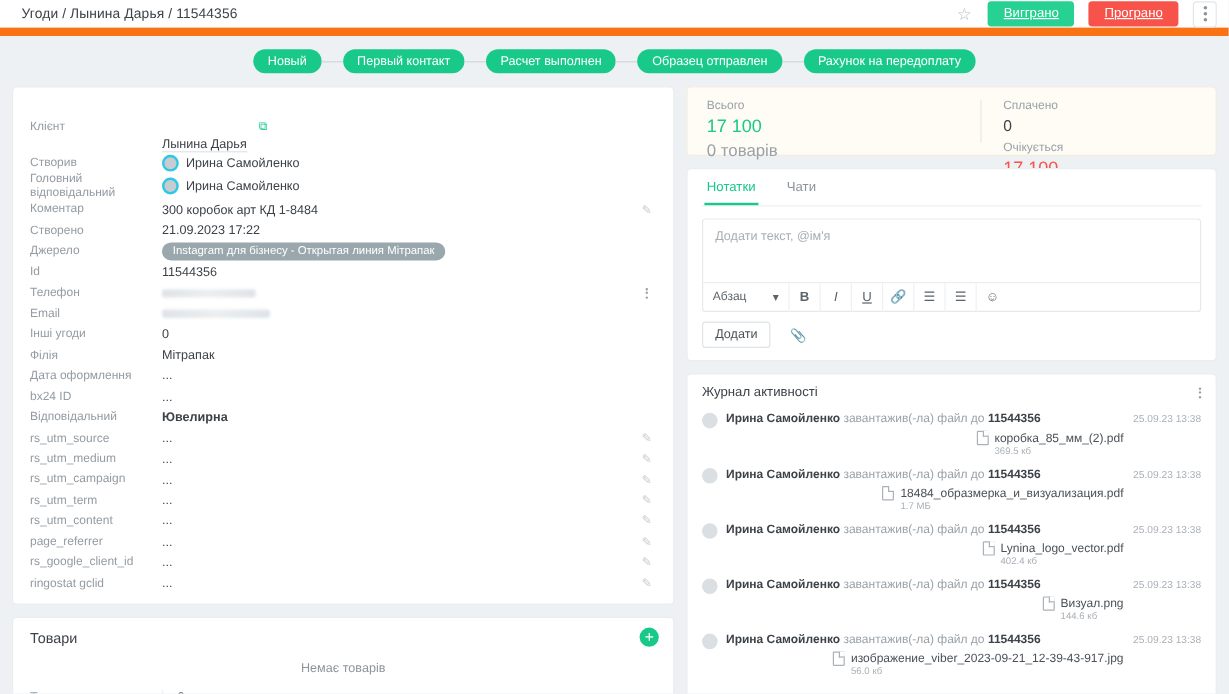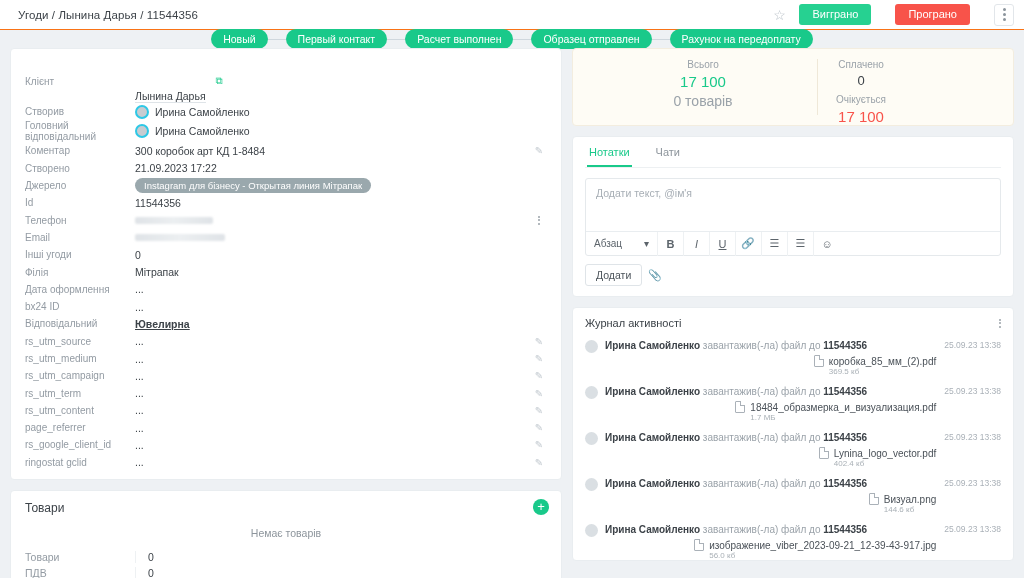--- a/index.html
+++ b/index.html
@@ -11,43 +11,44 @@
     color: #3c4248;
     overflow: hidden;
   }
   .app { width: 1024px; height: 578px; position: relative; }
 
   
   .topbar {
     height: 30px; background: #ffffff;
     display: flex; align-items: center;
     padding: 0 10px 0 18px;
-    border-bottom: 1px solid #f97316;
+    border-bottom: 7px solid #f97316;
   }
   .breadcrumb { font-size: 11.5px; color: #3c4248; flex: 1; letter-spacing: .1px; }
   .star-icon { width: 20px; height: 20px; display:flex; align-items:center; justify-content:center;
     color: #b9c1c8; font-size: 14px; margin-right: 10px; }
   .btn-pill {
     border: none; border-radius: 3px; color: #fff;
     font-size: 11px; font-family: inherit;
-    padding: 5px 13px; cursor: pointer; margin-right: 24px;
+    padding: 5px 13px; cursor: pointer; margin-right: 12px;
     line-height: 1;
+    text-decoration: underline;
   }
   .btn-won { background: #26d191; }
   .btn-lost { background: #f8534a; }
   .kebab-box {
     width: 20px; height: 22px; border: 1px solid #e2e6ea; border-radius: 3px;
     display: flex; flex-direction: column; align-items: center; justify-content: center;
     gap: 2px; cursor: pointer; background: #fff;
   }
   .kebab-box i { width: 3px; height: 3px; border-radius: 50%; background: #8b949c; display:block; }
 
   
   .stagebar {
-    height: 18px; display: flex; align-items: center; justify-content: center;
+    height: 42px; display: flex; align-items: center; justify-content: center;
     background: #eef1f4;
   }
   .stages { display: flex; align-items: center; }
   .stage {
     background: #19c98a; color: #fff; border-radius: 11px;
     padding: 5px 12px; font-size: 10.5px; white-space: nowrap; cursor: pointer;
     line-height: 1;
   }
   .stage-link { width: 18px; height: 1px; background: #cfd7dd; }
 
@@ -73,21 +74,21 @@
     width: 14px; height: 14px; border-radius: 50%;
     background: #c7ccd1; border: 2px solid #2ec8e6; margin-right: 6px; flex: none;
   }
   .chip {
     background: #9aa8ad; color: #fff; border-radius: 9px;
     padding: 3px 9px; font-size: 9.5px; line-height: 1;
   }
   .masked { height: 7px; border-radius: 2px; width: 78px;
     background: linear-gradient(90deg,#dfe3e7,#eceff1,#dfe3e7); filter: blur(1.2px); }
   .masked.w2 { width: 90px; }
-  .bold-val { font-weight: bold; text-decoration: underline; }
+  .bold-val { font-weight: bold; }
 
   
   .prod { padding: 10px 14px 10px 14px; position: relative; }
   .prod-title { font-size: 12px; color: #3c4248; margin-bottom: 12px; }
   .add-btn {
     position: absolute; right: 12px; top: 8px;
     width: 16px; height: 16px; border-radius: 50%; background: #19c98a;
     color: #fff; font-size: 13px; line-height: 15px; text-align: center; cursor: pointer;
   }
   .empty-prod { text-align: center; color: #8d959c; font-size: 10.5px; margin-bottom: 10px; }
@@ -95,21 +96,21 @@
   .prow .lbl { width: 110px; color: #939ba3; font-size: 10.5px; }
   .prow .val { color: #3c4248; font-size: 10.5px; display: flex; align-items: center;
     border-left: 1px solid #eef1f3; padding-left: 12px; flex: 1; }
   .chk { width: 10px; height: 10px; background: #19c98a; border-radius: 2px;
     margin: 0 6px 0 12px; position: relative; }
   .chk::after { content: "✓"; color: #fff; font-size: 8px; position: absolute;
     left: 1.5px; top: -1.5px; }
 
   
   .totals { background: #fefcf5; border: 1px solid #f3eddf; border-radius: 4px;
-    display: flex; padding: 10px 16px; height: 78px; text-align: center; }
+    display: flex; padding: 10px 16px; height: 58px; }
   .tot-left { width: 228px; }
   .tot-right { border-left: 1px solid #efe8d8; padding-left: 18px; }
   .tot-lbl { color: #9aa2a9; font-size: 10px; margin-bottom: 3px; }
   .tot-big { font-size: 15px; color: #19c98a; margin-bottom: 3px; }
   .tot-big.red { color: #f8534a; }
   .tot-small { font-size: 14px; color: #9aa2a9; }
   .tot-zero { font-size: 13px; color: #3c4248; margin-bottom: 6px; }
 
   
   .notes { padding: 0 12px 10px 12px; }
@@ -118,21 +119,21 @@
     border-bottom: 2px solid transparent; }
   .tab.active { color: #19c98a; border-bottom-color: #19c98a; }
   .editor { border: 1px solid #e5e9ec; border-radius: 3px; margin-top: 10px; }
   .editor-area { height: 52px; padding: 8px 10px; color: #a7aeb5; font-size: 10.5px; cursor: text; }
   .editor-tools { border-top: 1px solid #e9edf0; display: flex; align-items: center; height: 24px; }
   .tool { display: flex; align-items: center; justify-content: center; height: 24px;
     border-right: 1px solid #eef1f3; color: #5c646b; font-size: 11px; cursor: pointer; }
   .tool.para { width: 72px; justify-content: space-between; padding: 0 8px; font-size: 10px; color:#5c646b; }
   .tool.w { width: 26px; }
   .tool.last { border-right: none; }
-  .ed-actions { display: flex; align-items: center; gap: 6px; margin-top: 8px; }
+  .ed-actions { display: flex; align-items: center; gap: 16px; margin-top: 8px; }
   .btn-add { border: 1px solid #dfe4e8; background: #fff; border-radius: 3px;
     font-size: 10.5px; font-family: inherit; color: #4b535a; padding: 4px 10px; cursor: pointer; }
   .clip { color: #b6bdc4; font-size: 11px; cursor: pointer; }
 
   
   .journal { flex: 1; padding: 9px 12px 0 12px; overflow: hidden; position: relative; }
   .j-head { display: flex; align-items: center; justify-content: space-between; margin-bottom: 7px; }
   .j-title { font-size: 11px; color: #3c4248; }
   .j-item { display: flex; padding: 3px 0 5px 0; }
   .j-ava { width: 13px; height: 13px; border-radius: 50%; background: #dadfe3; margin-right: 7px;

